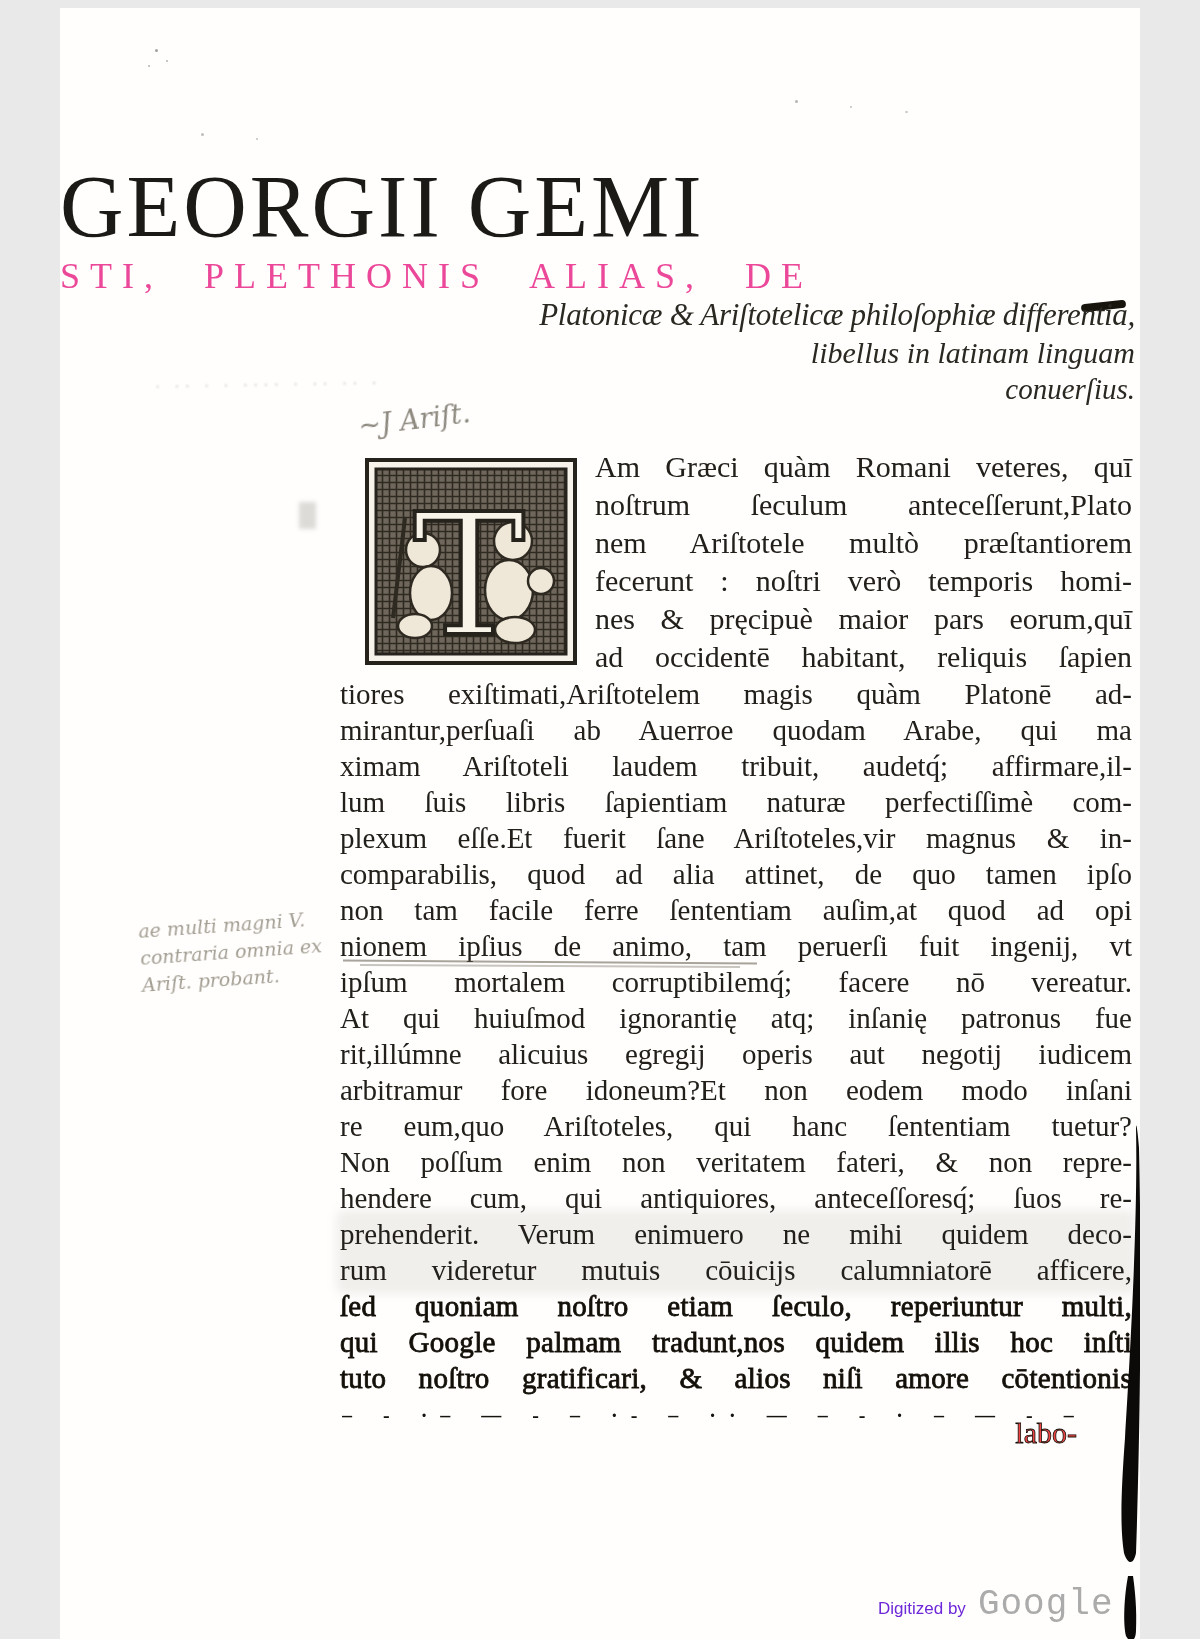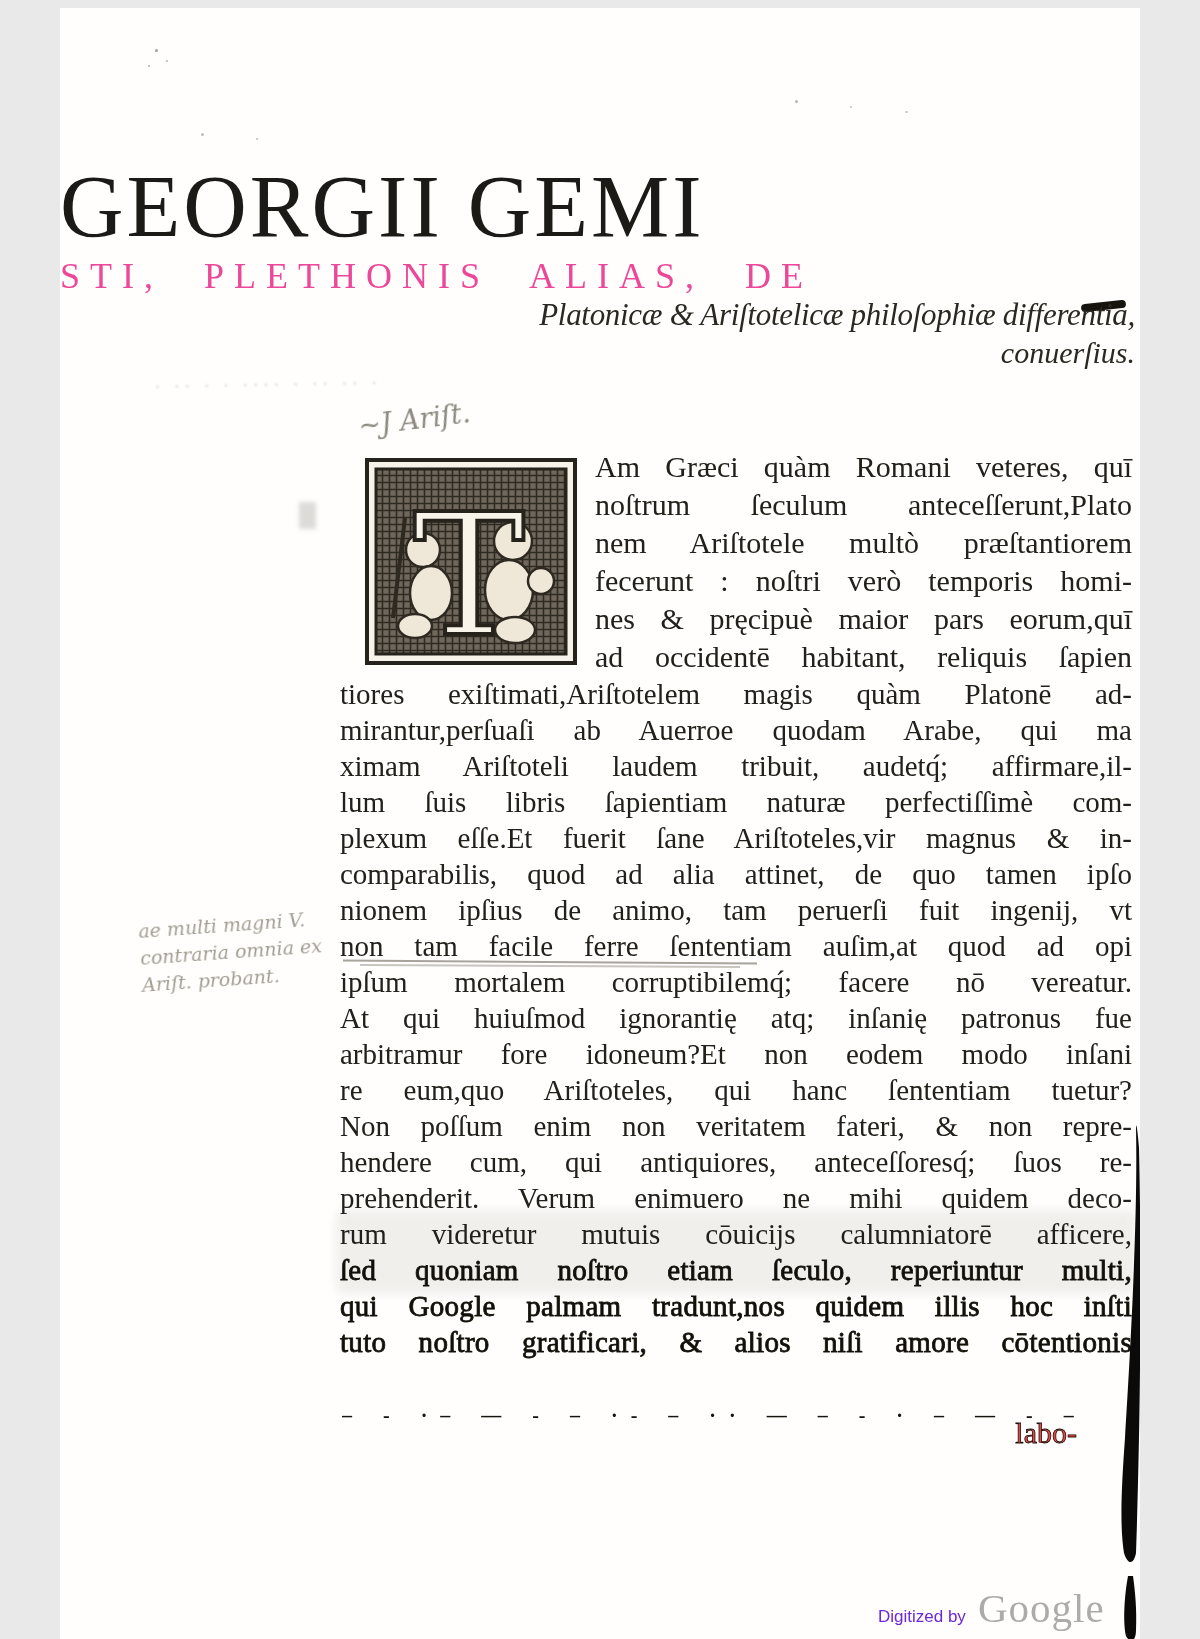--- a/index.html
+++ b/index.html
@@ -74,22 +74,22 @@
   .smudge-row{
     left:95px;top:369px;width:200px;font-size:16px;letter-spacing:5px;
     color:rgba(110,104,94,0.40);filter:blur(1px);transform:rotate(-1deg);white-space:nowrap;
   }
   .speck{position:absolute;border-radius:50%;background:#4a463f;}
 
   
   .watermark{left:818px;top:1576px;display:flex;align-items:baseline;}
   .wm-prefix{font-family:"Liberation Sans","DejaVu Sans",sans-serif;
     font-size:17px;color:#6d28d9;}
-  .wm-brand{font-size:41px;color:#ababab;letter-spacing:1px;margin-left:12px;
-    font-family:Liberation Serif, serif;text-align:right;}
+  .wm-brand{font-size:36px;color:#ababab;letter-spacing:1px;margin-left:12px;
+    font-family:Liberation Mono, monospace;text-align:right;}
 
   
   .edge-ink{right:0;top:1090px;}
 </style>
 </head>
 <body>
 
 <div class="page">
 
   <div class="speck" style="left:95px;top:41px;width:3px;height:3px;opacity:.5"></div>
@@ -100,20 +100,21 @@
   <div class="speck" style="left:735px;top:92px;width:3px;height:3px;opacity:.4"></div>
   <div class="speck" style="left:790px;top:98px;width:2px;height:2px;opacity:.35"></div>
   <div class="speck" style="left:845px;top:103px;width:3px;height:2px;opacity:.3"></div>
 
   <div class="abs title1">GEORGII GEMI</div>
   <div class="abs title2">STI, PLETHONIS ALIAS, DE</div>
   <div class="abs de-dash"></div>
 
   <div class="sub-list abs">
       <div class="line">Platonicæ &amp; Ariſtotelicæ philoſophiæ differentia,</div>
+      <div class="line">libellus in latinam linguam</div>
       <div class="line">conuerſius.</div>
     </div>
 
   <div class="abs smudge-row">· ·· ·  · ···· ·  ·· ·· ·</div>
 
   <div class="abs hand top-note">~J Ariſt.</div>
 
   <div class="abs smudge-square"></div>
 
   <div class="abs" style="left:305px;top:450px;width:212px;height:207px;">
@@ -156,24 +157,25 @@
 
   <div class="abs gray-band"></div>
 
   <div class="abs full-text">
       <div class="line">tiores exiſtimati,Ariſtotelem magis quàm Platonē ad-</div>
       <div class="line">mirantur,perſuaſi ab Auerroe quodam Arabe, qui ma</div>
       <div class="line">ximam Ariſtoteli laudem tribuit, audetq́; affirmare,il-</div>
       <div class="line">lum ſuis libris ſapientiam naturæ perfectiſſimè com-</div>
       <div class="line">plexum eſſe.Et fuerit ſane Ariſtoteles,vir magnus &amp; in-</div>
       <div class="line">comparabilis, quod ad alia attinet, de quo tamen ipſo</div>
+      <div class="line">non tam facile ferre ſententiam auſim,at quod ad opi</div>
       <div class="line">nionem ipſius de animo, tam peruerſi fuit ingenij, vt</div>
-      <div class="line">non tam facile ferre ſententiam auſim,at quod ad opi</div>
       <div class="line">ipſum mortalem corruptibilemq́; facere nō vereatur.</div>
       <div class="line">At qui huiuſmod ignorantię atq; inſanię patronus fue</div>
+      <div class="line">rit,illúmne alicuius egregij operis aut negotij iudicem</div>
       <div class="line">arbitramur fore idoneum?Et non eodem modo inſani</div>
       <div class="line">re eum,quo Ariſtoteles, qui hanc ſententiam tuetur?</div>
       <div class="line">Non poſſum enim non veritatem fateri, &amp; non repre-</div>
       <div class="line">hendere cum, qui antiquiores, anteceſſoresq́; ſuos re-</div>
       <div class="line">prehenderit. Verum enimuero ne mihi quidem deco-</div>
       <div class="line">rum videretur mutuis cōuicijs calumniatorē afficere,</div>
       <div class="line bold">ſed quoniam noſtro etiam ſeculo, reperiuntur multi,</div>
       <div class="line bold">qui Google palmam tradunt,nos quidem illis hoc inſti</div>
       <div class="line bold">tuto noſtro gratificari, &amp; alios niſi amore cōtentionis</div>
     </div>

